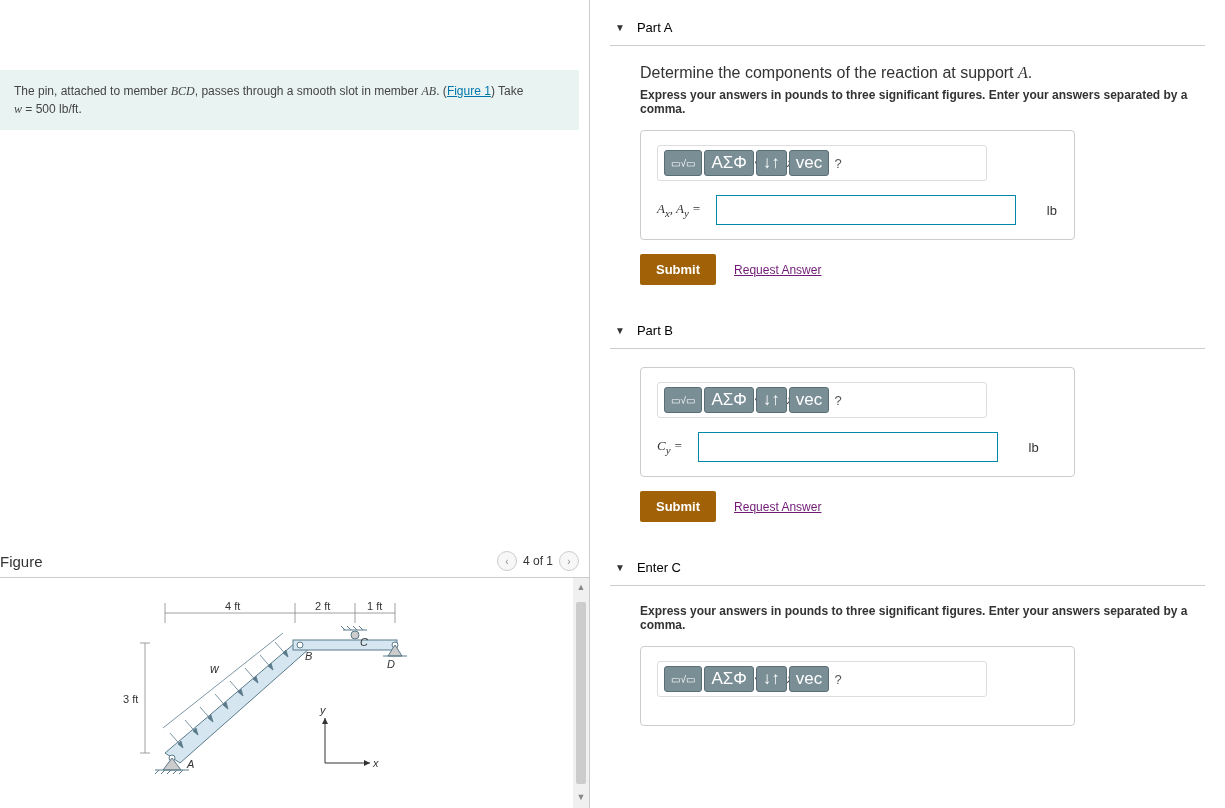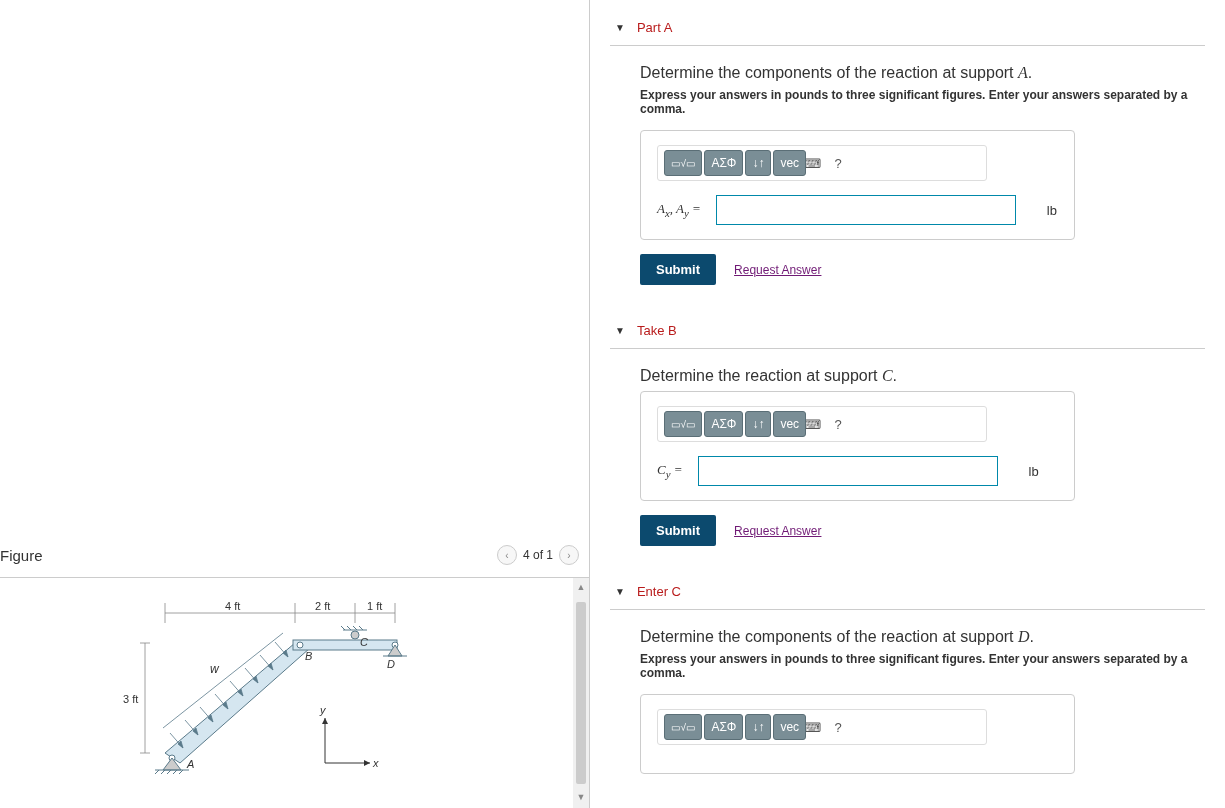--- a/index.html
+++ b/index.html
@@ -3,57 +3,60 @@
 <meta charset="utf-8">
 <style>
   * { box-sizing: border-box; margin: 0; padding: 0; }
   body { font-family: Arial, Helvetica, sans-serif; font-size: 12px; color: #333; background: #fff; }
   .main-container { display: flex; width: 1225px; height: 808px; }
   .left-panel { width: 590px; border-right: 1px solid #ccc; padding: 0; display: flex; flex-direction: column; }
   .right-panel { flex: 1; overflow-y: auto; padding: 0 20px 10px 20px; }
   .problem-text { background: #e9f3f2; padding: 12px 14px; margin: 70px 10px 10px 0; font-size: 12px; line-height: 1.5; color: #444; }
   .problem-text a { color: #0077aa; text-decoration: underline; }
   .figure-section { margin-top: auto; }
-  .figure-header { display: flex; align-items: center; justify-content: space-between; border-bottom: 1px solid #ccc; padding: 6px 10px 12px 0; font-size: 15px; }
+  .figure-header { display: flex; align-items: center; justify-content: space-between; border-bottom: 1px solid #ccc; padding: 6px 10px 6px 0; font-size: 15px; }
   .figure-nav { display: flex; align-items: center; gap: 6px; font-size: 12px; }
   .nav-btn { width: 20px; height: 20px; border: 1px solid #ccc; border-radius: 50%; background: #f7f7f7; display: flex; align-items: center; justify-content: center; cursor: pointer; color: #888; font-size: 10px; }
   .figure-body { position: relative; height: 230px; padding: 10px 15px; }
   .scrollbar { position: absolute; right: 0; top: 0; bottom: 0; width: 16px; background: #f0f0f0; }
   .scroll-thumb { position: absolute; top: 24px; bottom: 24px; left: 3px; right: 3px; background: #ccc; border-radius: 2px; }
   .scroll-arrow { position: absolute; left: 2px; right: 2px; height: 12px; color: #888; font-size: 9px; text-align: center; cursor: pointer; }
   .scroll-arrow.up { top: 4px; }
   .scroll-arrow.down { bottom: 4px; }
   .part-section { border-bottom: none; margin-top: 10px; }
   .part-header { display: flex; align-items: center; padding: 10px 5px; border-bottom: 1px solid #ccc; cursor: pointer; }
   .part-header .caret { margin-right: 12px; font-size: 10px; color: #333; }
-  .part-header .title { font-size: 13px; font-weight: normal; color: #b91c1c; }
+  .part-header .title { font-size: 13px; font-weight: normal; color: #000000; }
   .part-body { padding: 18px 5px 18px 30px; }
   .part-prompt { font-size: 16px; margin-bottom: 6px; }
   .part-instructions { font-size: 12px; font-weight: bold; margin-bottom: 14px; }
   .answer-box { border: 1px solid #ccc; border-radius: 4px; padding: 14px 16px; background: #fff; width: 435px; }
   .toolbar { display: flex; align-items: center; gap: 4px; margin-bottom: 14px; padding-left: 45px; border: 1px solid #ddd; border-radius: 3px; padding: 6px 10px 6px 65px; width: 330px; position: relative; }
   .tb-group { display: flex; gap: 2px; position: absolute; left: 6px; }
-  .tb-btn { height: 26px; padding: 0 6px; background: #7a8e96; color: #fff; border: 1px solid #5a6e76; border-radius: 3px; display: flex; align-items: center; justify-content: center; font-size: 12px; cursor: pointer; }
+  .tb-btn { height: 26px; padding: 0 6px; background: #7a8e96; color: #fff; border: 1px solid #5a6e76; border-radius: 3px; display: flex; align-items: center; justify-content: center; font-size: 17px; cursor: pointer; }
   .tb-btn.small { min-width: 26px; }
   .tb-icon { width: 22px; height: 22px; display: flex; align-items: center; justify-content: center; color: #555; cursor: pointer; font-size: 13px; }
   .input-row { display: flex; align-items: center; gap: 15px; }
   .input-label { font-style: italic; font-size: 13px; white-space: nowrap; font-family: 'Times New Roman', serif; }
   .answer-input { flex: 1; height: 30px; border: 1px solid #0088aa; padding: 4px 8px; font-size: 13px; outline: none; max-width: 300px; }
   .unit { font-size: 13px; margin-left: 16px; }
   .button-row { margin-top: 14px; display: flex; align-items: center; gap: 18px; }
-  .submit-btn { background: #0c4a6e; color: #fff; border: none; padding: 8px 16px; font-size: 13px; font-weight: bold; cursor: pointer; border-radius: 2px; }
+  .submit-btn { background: #a16207; color: #fff; border: none; padding: 8px 16px; font-size: 13px; font-weight: bold; cursor: pointer; border-radius: 2px; }
   .request-link { color: #701a75; text-decoration: underline; font-size: 12px; cursor: pointer; }
   .ital { font-style: italic; font-family: 'Times New Roman', serif; }
   svg text { font-family: Arial; }
 </style>
 </head>
 <body>
 
 <div class="main-container">
   <div class="left-panel">
+    <div class="problem-text">
+      <span>The pin, attached to member </span><span class="ital">BCD</span><span>, passes through a smooth slot in member </span><span class="ital">AB</span><span>. (</span><a href="#">Figure 1</a><span>) Take </span><br><span class="ital">w</span><span> = 500 lb/ft.</span>
+    </div>
 
     <div class="figure-section">
       <div class="figure-header">
         <span style="font-size:15px;">Figure</span>
         <div class="figure-nav">
           <div class="nav-btn">‹</div>
           <span>4 of 1</span>
           <div class="nav-btn">›</div>
         </div>
       </div>
@@ -179,24 +182,23 @@
       </div>
       <div class="button-row">
         <button class="submit-btn">Submit</button>
         <a class="request-link">Request Answer</a>
       </div>
     </div>
   </div>
         <div class="part-section">
     <div class="part-header">
       <span class="caret">▼</span>
-      <span class="title">Take B</span>
+      <span class="title">Part B</span>
     </div>
     <div class="part-body">
-      <div class="part-prompt">Determine the reaction at support <span class="ital">C</span>.</div>
       <div class="answer-box">
         <div class="toolbar">
           <div class="tb-group">
             <div class="tb-btn small" style="font-size:10px;">▭√▭</div>
             <div class="tb-btn">ΑΣΦ</div>
             <div class="tb-btn small">↓↑</div>
             <div class="tb-btn">vec</div>
           </div>
           <div class="tb-icon">↶</div>
           <div class="tb-icon">↷</div>
@@ -215,21 +217,20 @@
         <a class="request-link">Request Answer</a>
       </div>
     </div>
   </div>
         <div class="part-section">
     <div class="part-header">
       <span class="caret">▼</span>
       <span class="title">Enter C</span>
     </div>
     <div class="part-body">
-      <div class="part-prompt">Determine the components of the reaction at support <span class="ital">D</span>.</div>
       <div class="part-instructions">Express your answers in pounds to three significant figures. Enter your answers separated by a comma.</div>
       <div class="answer-box">
         <div class="toolbar">
           <div class="tb-group">
             <div class="tb-btn small" style="font-size:10px;">▭√▭</div>
             <div class="tb-btn">ΑΣΦ</div>
             <div class="tb-btn small">↓↑</div>
             <div class="tb-btn">vec</div>
           </div>
           <div class="tb-icon">↶</div>

